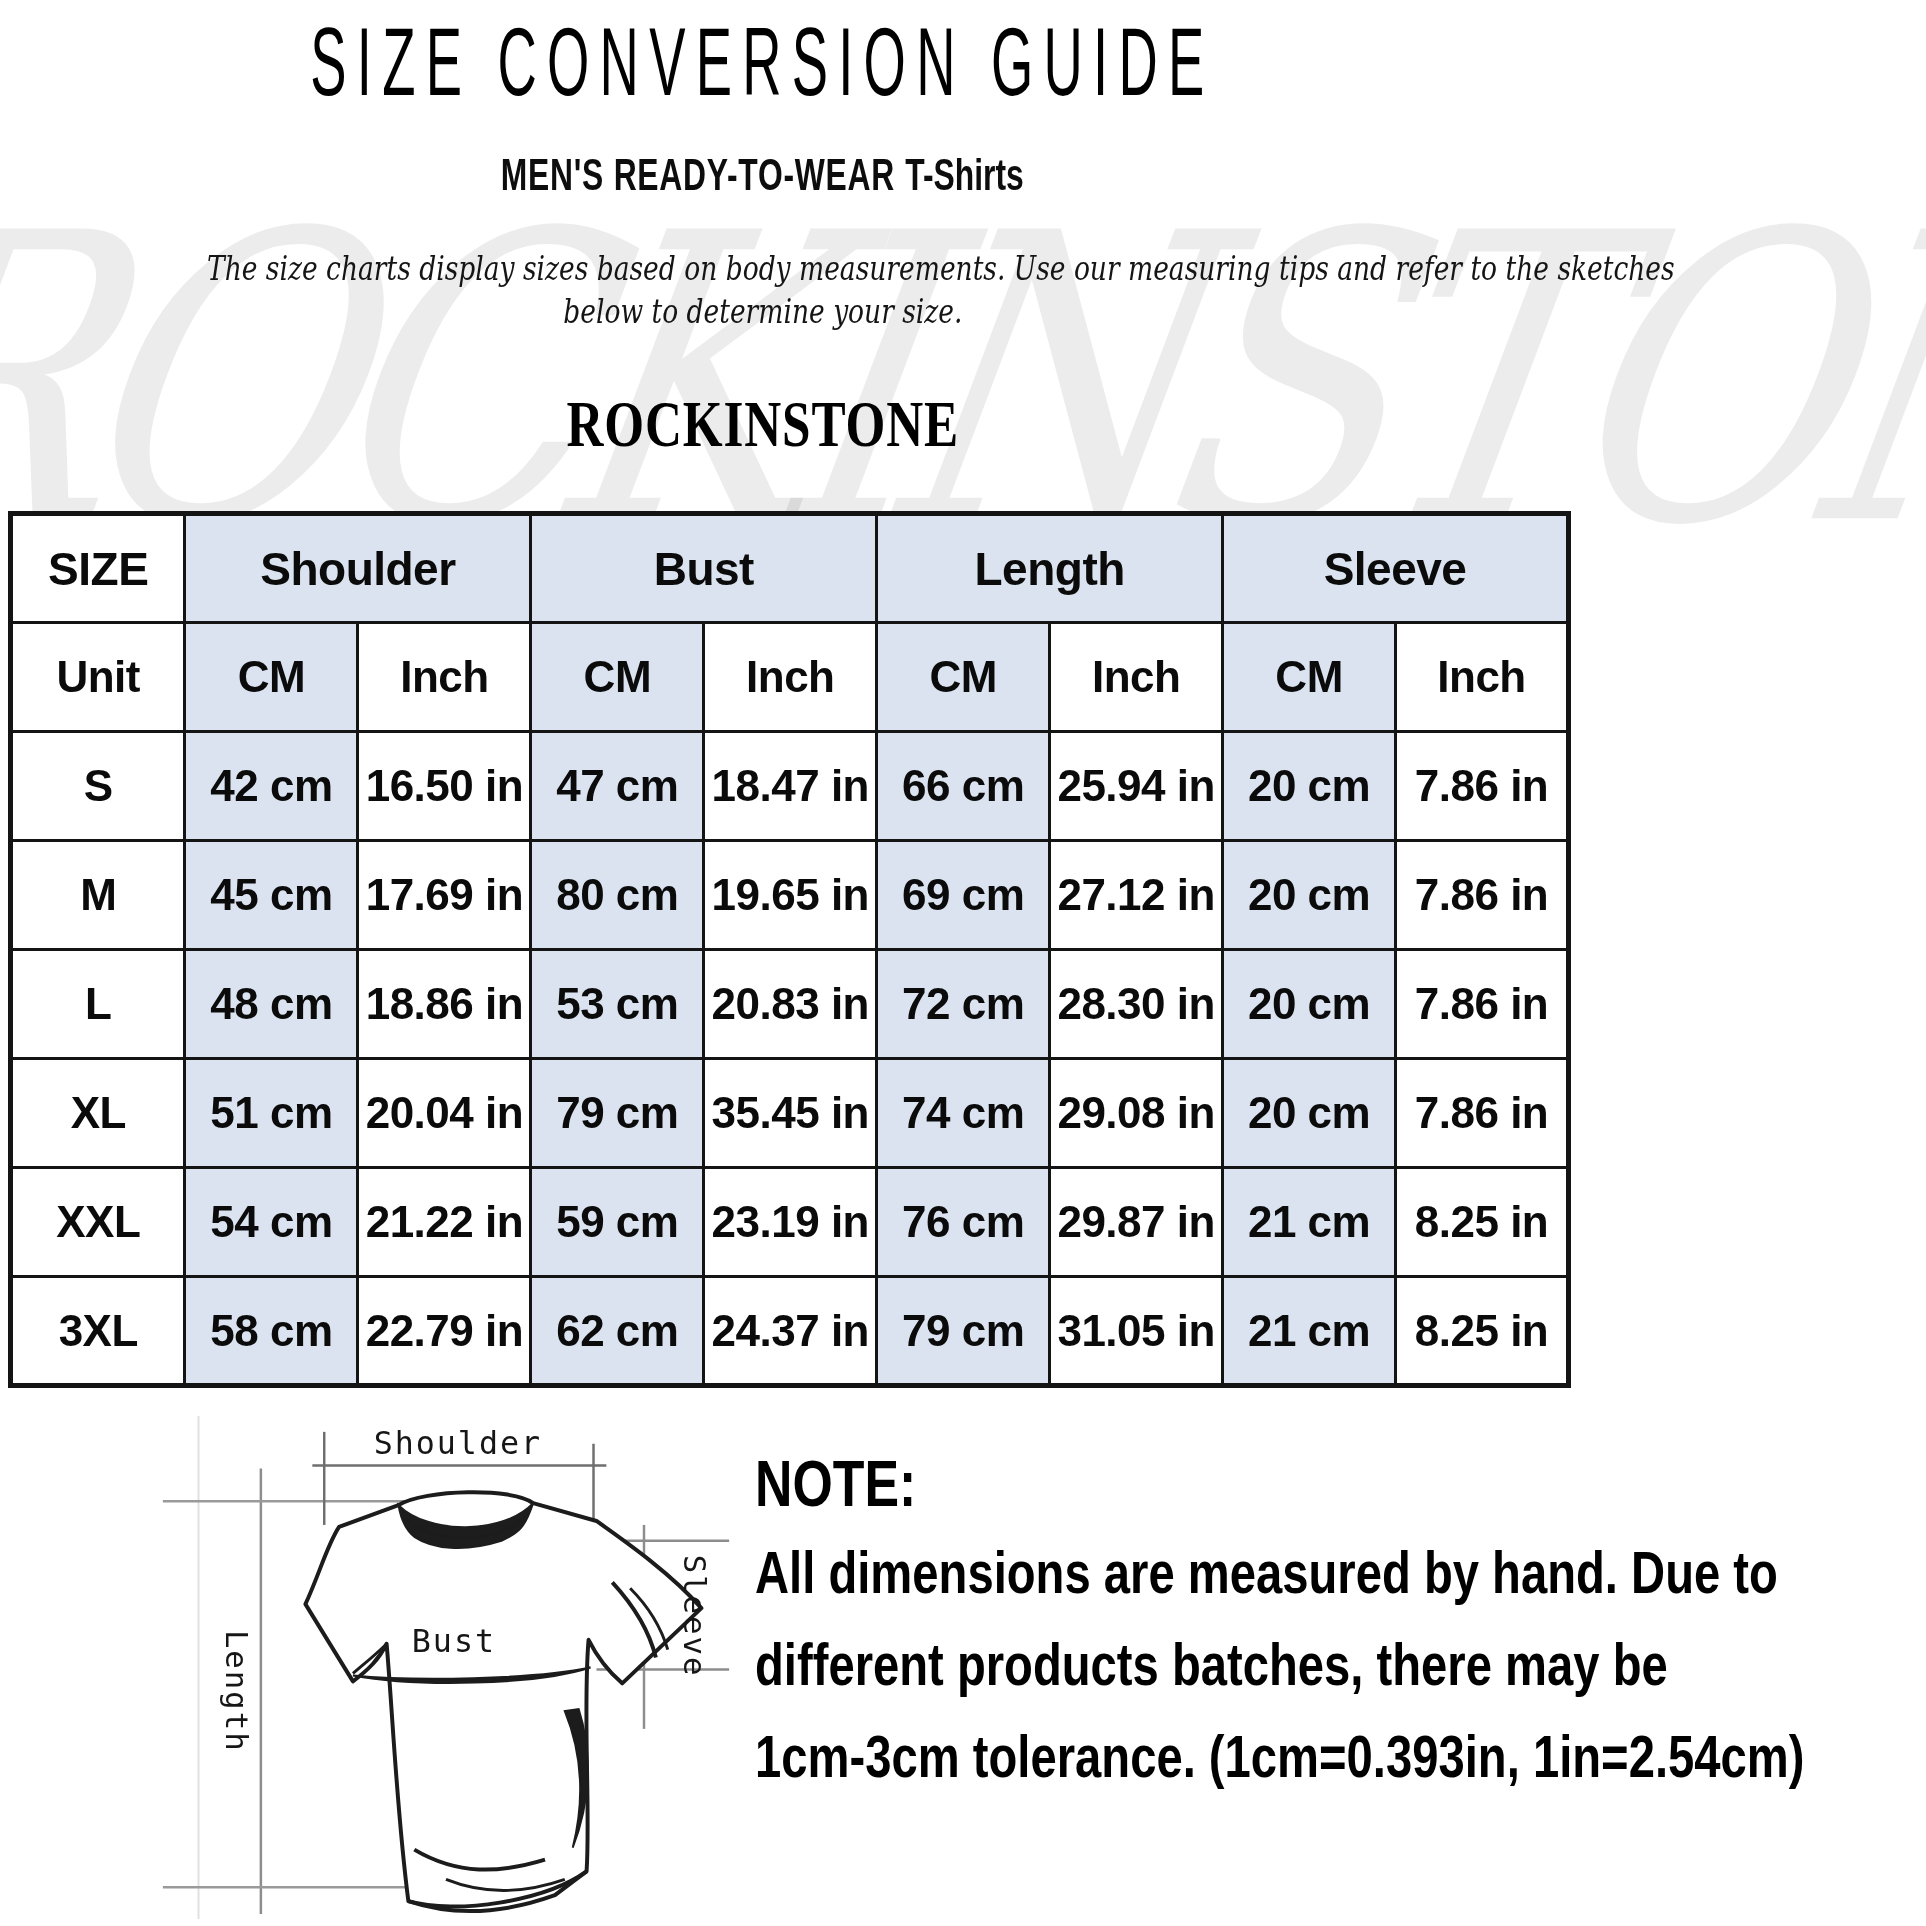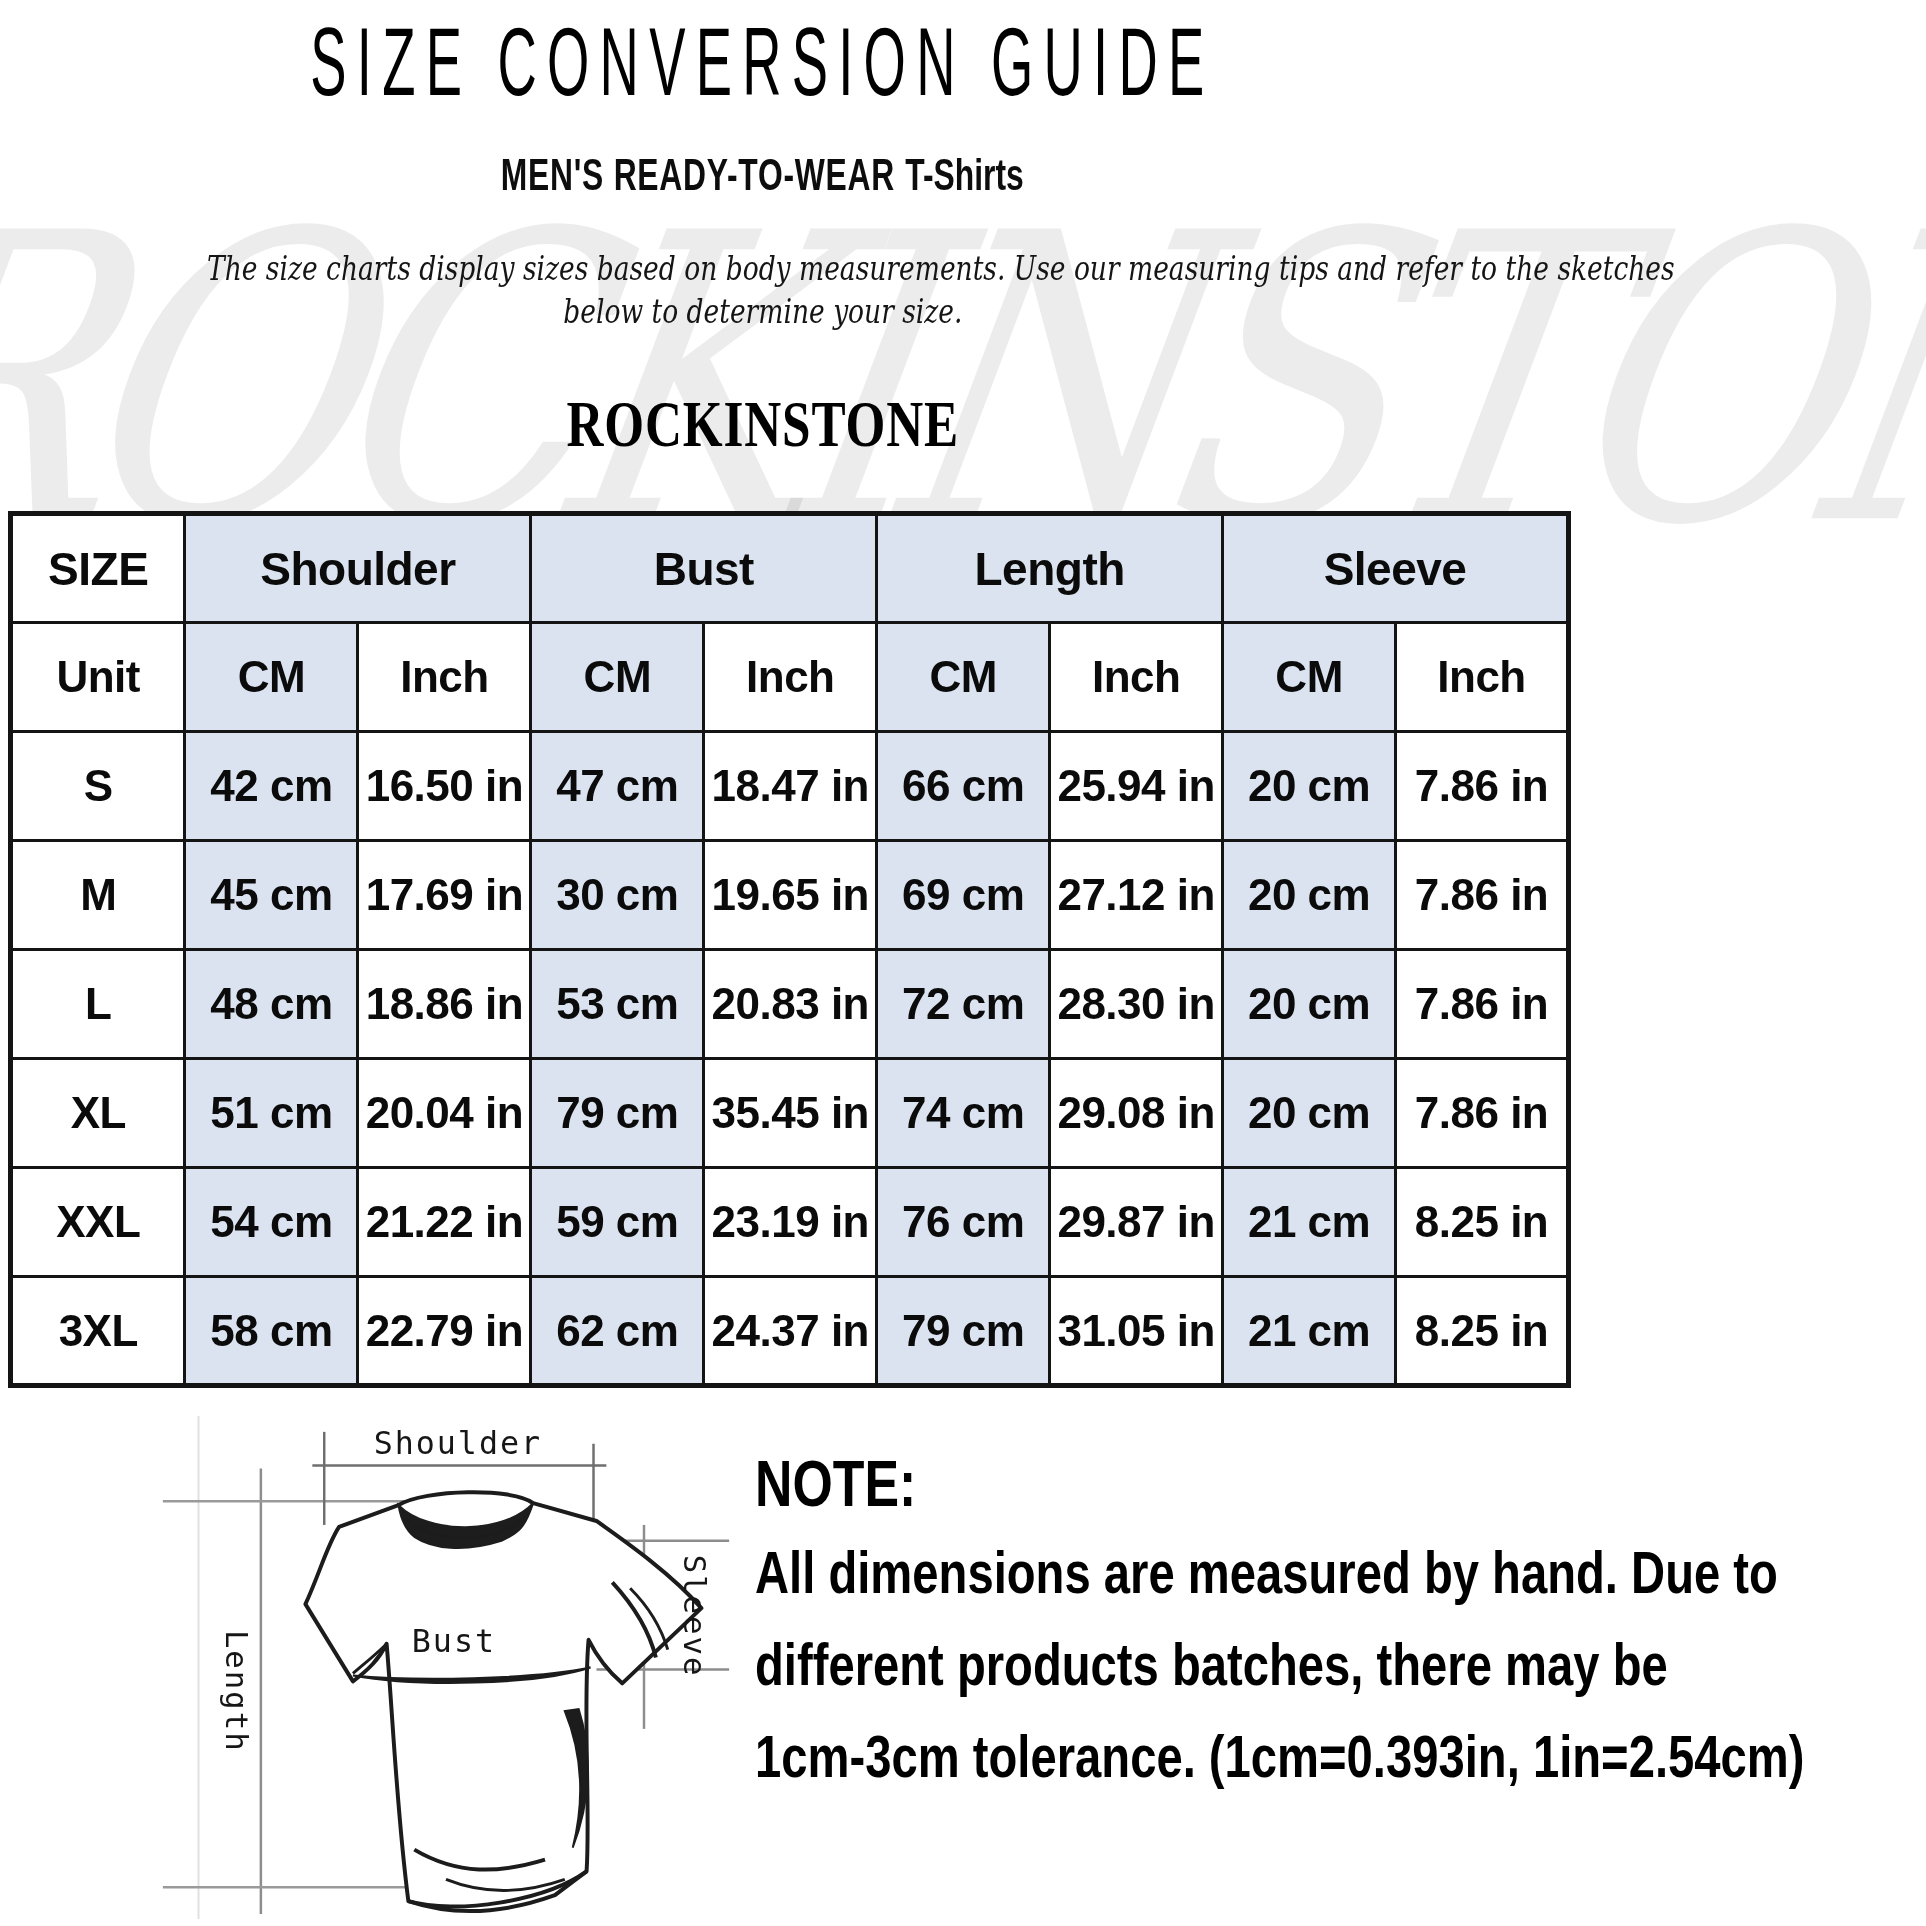--- a/index.html
+++ b/index.html
@@ -127,21 +127,21 @@
           <td>18.47 in</td>
           <td class="blue">66 cm</td>
           <td>25.94 in</td>
           <td class="blue">20 cm</td>
           <td>7.86 in</td>
         </tr>
         <tr>
           <td>M</td>
           <td class="blue">45 cm</td>
           <td>17.69 in</td>
-          <td class="blue">30 cm</td>
+          <td class="blue">80 cm</td>
           <td>19.65 in</td>
           <td class="blue">69 cm</td>
           <td>27.12 in</td>
           <td class="blue">20 cm</td>
           <td>7.86 in</td>
         </tr>
         <tr>
           <td>L</td>
           <td class="blue">48 cm</td>
           <td>18.86 in</td>

